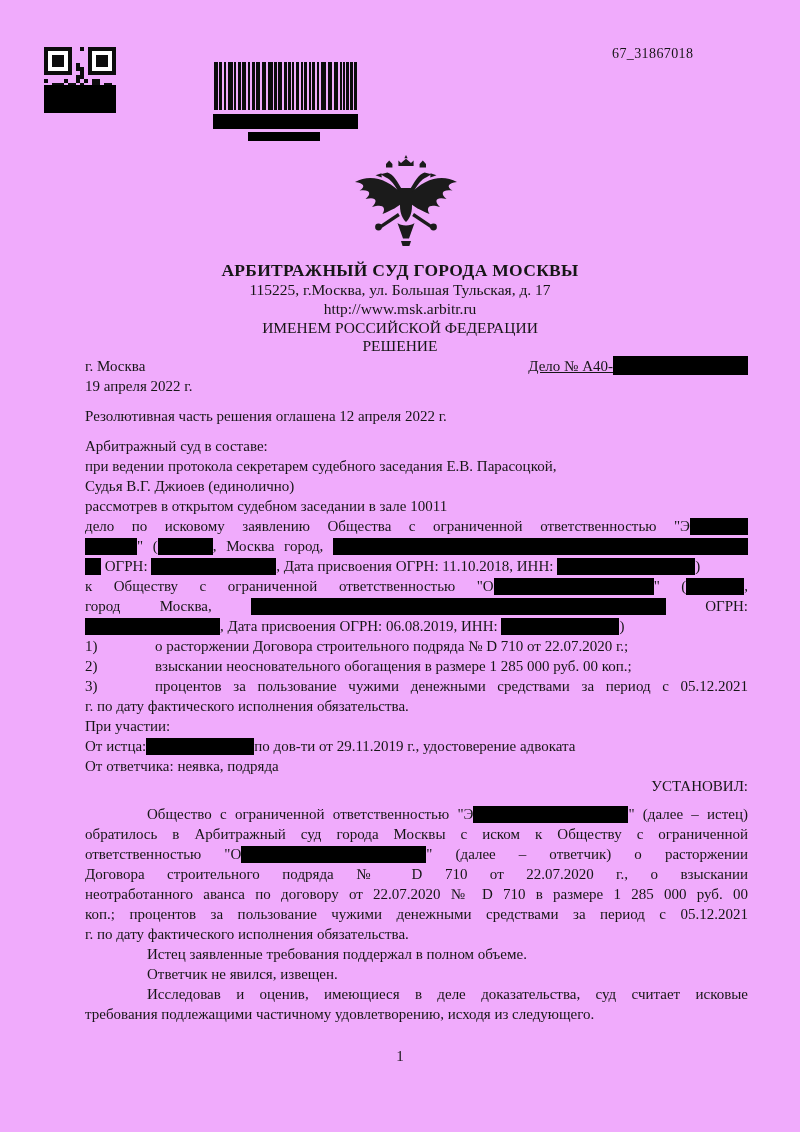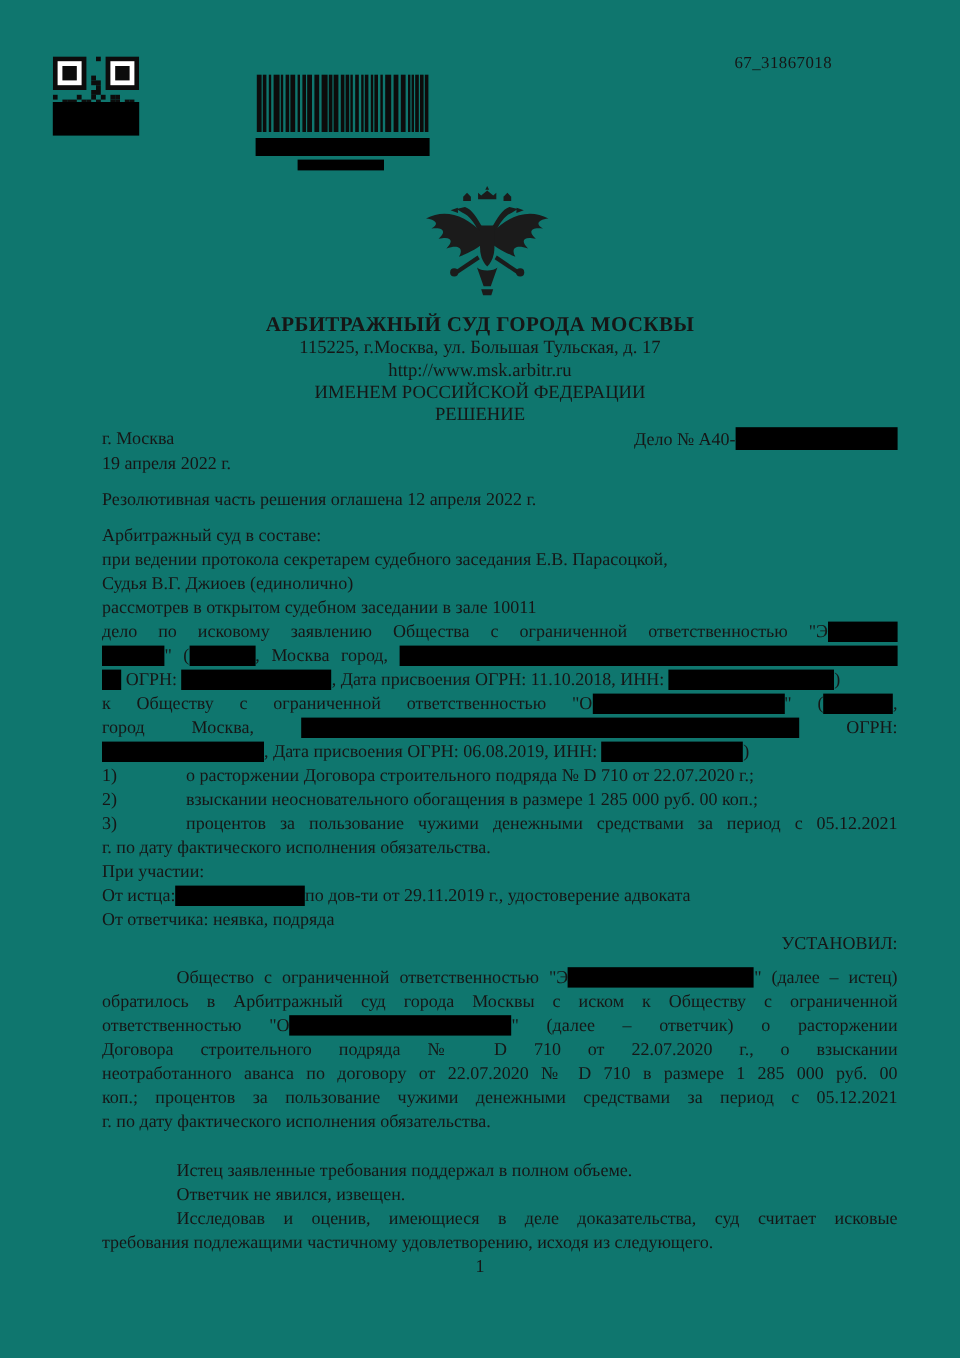--- a/index.html
+++ b/index.html
@@ -4,40 +4,40 @@
 <style>
   html,body{margin:0;padding:0;}
   body{
     width:800px;height:1132px;
     background:#ffffff;
     font-family:"Liberation Serif", serif;
     color:#161616;
     position:relative;
     overflow:hidden;
   }
-  .page{position:absolute;inset:0;background:#0f766e;padding-left:25px;}
+  .page{position:absolute;inset:0;background:#f0abfc;padding-left:25px;}
   
   .qr{position:absolute;left:44px;top:47px;width:72px;height:38px;}
   .qr-redact{position:absolute;left:44px;top:85px;width:72px;height:28px;background:#000;}
   .bc{position:absolute;left:213px;top:62px;width:145px;}
   .bc-black{width:145px;height:15px;background:#000;}
   .bc-strip{width:72px;height:9px;background:#000;margin:3px 0 0 35px;}
   .docnum{position:absolute;left:612px;top:46px;font-size:14px;letter-spacing:.4px;}
   
   .emblem{position:absolute;left:350px;top:155px;width:114px;height:102px;}
   .hdr{position:absolute;left:0;top:259px;width:100%;text-align:center;}
   .hdr .t1{font-weight:bold;font-size:17.5px;line-height:22px;letter-spacing:.3px;}
   .hdr .t2,.hdr .t3,.hdr .t4,.hdr .t5{font-size:15.5px;line-height:18.8px;}
   
   .docbody{position:absolute;left:85px;top:356px;width:663px;}
   .line{font-size:15px;line-height:20px;min-height:20px;}
   .j{text-align:justify;text-align-last:justify;}
   .c{text-align:right;}
   .row{display:flex;justify-content:space-between;}
-  .rightcell{white-space:nowrap;}
+  .rightcell{white-space:nowrap;text-decoration:underline;}
   .redact{display:inline-block;background:#000;height:17px;vertical-align:-3.5px;}
   .redact.tall{height:19px;vertical-align:-4px;}
   .num{display:inline-block;width:70px;}
   .blank{width:100%;}
   .pageno{position:absolute;left:0;top:1048px;width:100%;text-align:center;font-size:15px;}
 </style>
 </head>
 <body>
 
 <div class="page">
@@ -186,20 +186,20 @@
       <div class="line"><span>От ответчика: неявка, подряда</span></div>
       <div class="line c"><span>УСТАНОВИЛ:</span></div>
       <div class="blank" style="height: 8px;"></div>
       <div class="line j" style="text-indent: 62px;"><span>Общество с ограниченной ответственностью "Э</span><span class="redact" style="width: 155px;"></span><span>" (далее – истец)</span></div>
       <div class="line j"><span>обратилось в Арбитражный суд города Москвы с иском к Обществу с ограниченной</span></div>
       <div class="line j"><span>ответственностью "О</span><span class="redact" style="width: 185px;"></span><span>" (далее – ответчик) о расторжении</span></div>
       <div class="line j"><span>Договора строительного подряда № D 710 от 22.07.2020 г., о взыскании</span></div>
       <div class="line j"><span>неотработанного аванса по договору от 22.07.2020 № D 710 в размере 1 285 000 руб. 00</span></div>
       <div class="line j"><span>коп.; процентов за пользование чужими денежными средствами за период с 05.12.2021</span></div>
       <div class="line"><span>г. по дату фактического исполнения обязательства.</span></div>
-      <div class="line" style="text-indent: 62px; margin-top: 21px;"><span>Истец заявленные требования поддержал в полном объеме.</span></div>
+      <div class="line" style="text-indent: 62px;"><span>Истец заявленные требования поддержал в полном объеме.</span></div>
       <div class="line" style="text-indent: 62px;"><span>Ответчик не явился, извещен.</span></div>
       <div class="line j" style="text-indent: 62px;"><span>Исследовав и оценив, имеющиеся в деле доказательства, суд считает исковые</span></div>
       <div class="line"><span>требования подлежащими частичному удовлетворению, исходя из следующего.</span></div>
     </div>
 
   <div class="pageno">1</div>
 </div>
 
 </body></html>

